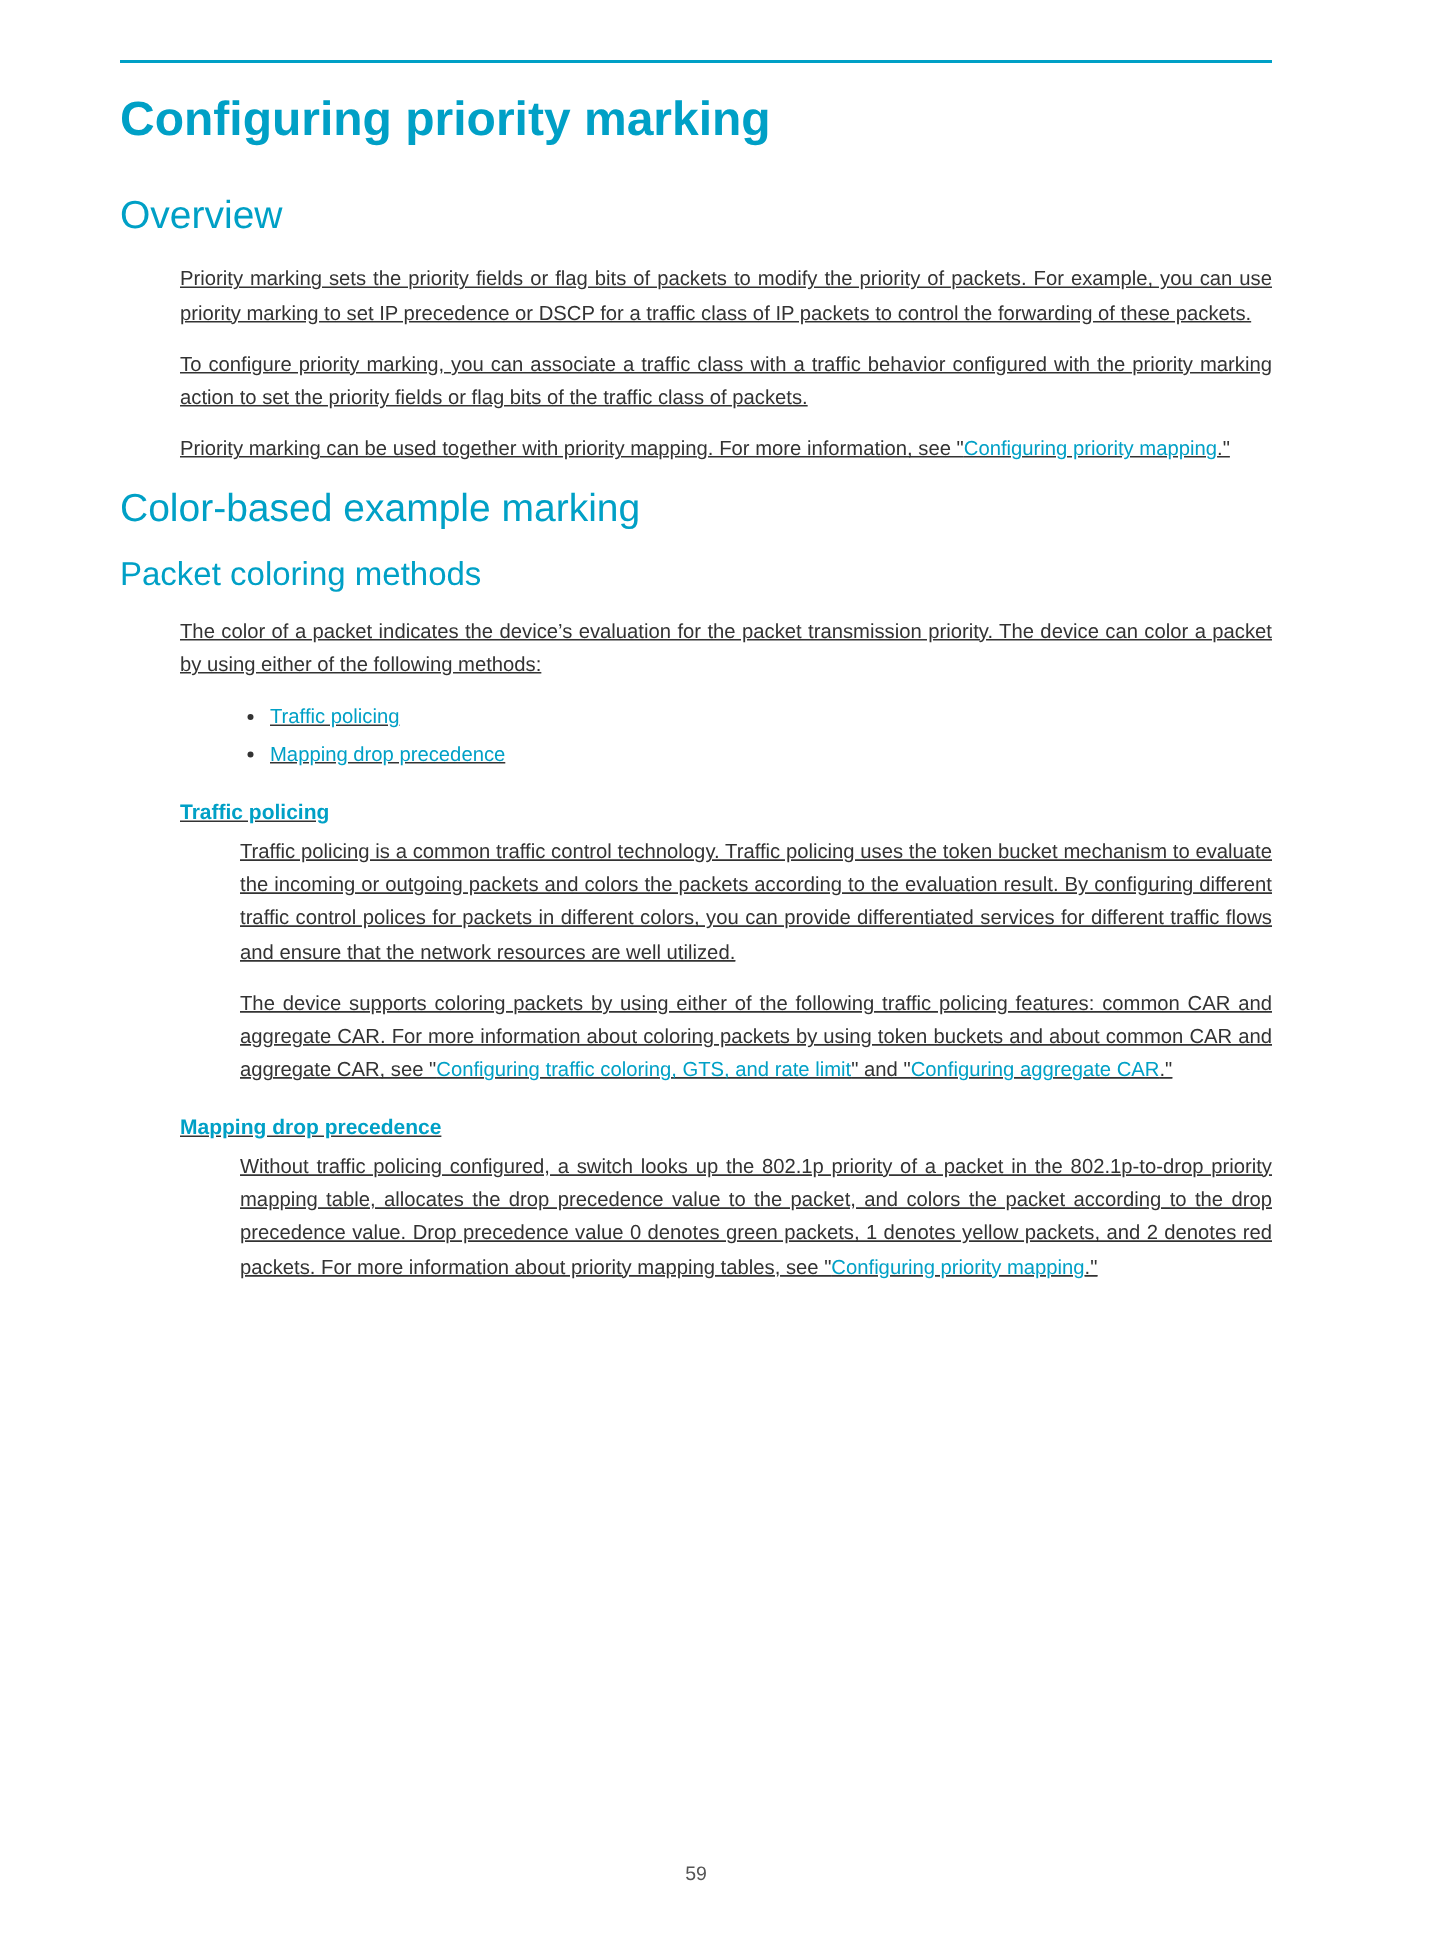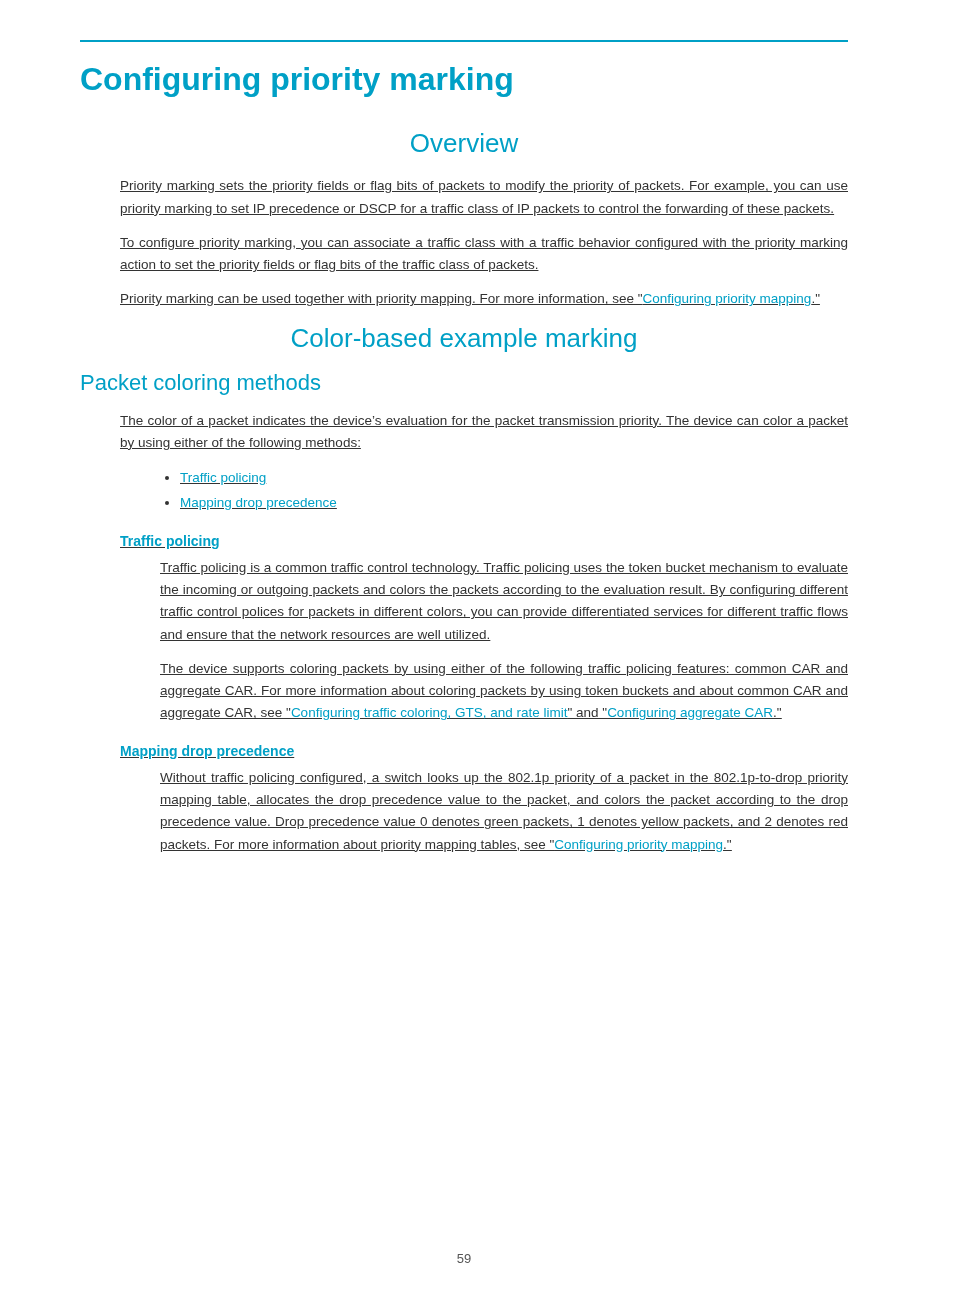--- a/index.html
+++ b/index.html
@@ -32,21 +32,20 @@
       color: #00a0c6;
       margin-bottom: 30px;
       line-height: 1.2;
     }
     .section-title {
       font-size: 26px;
       font-weight: normal;
       color: #00a0c6;
       margin-bottom: 16px;
       margin-top: 10px;
-      text-align: center;
     }
     .subsection-title {
       font-size: 22px;
       font-weight: normal;
       color: #00a0c6;
       margin-bottom: 14px;
       margin-top: 8px;
     }
     .subsubsection-title {
       font-size: 14px;
@@ -78,21 +77,21 @@
     }
     .link {
       color: #00a0c6;
       text-decoration: none;
     }
     .page-number {
       text-align: center;
       font-size: 13px;
       color: #555;
       position: absolute;
-      bottom: 30px;
+      bottom: 40px;
       left: 0;
       right: 0;
     }
   </style>
 </head>
 <body>
 
 <div class="page">
   <div class="top-rule"></div>
 

